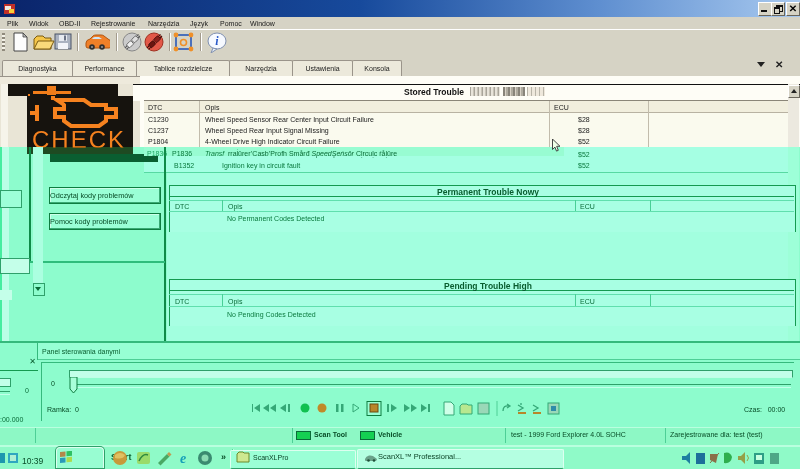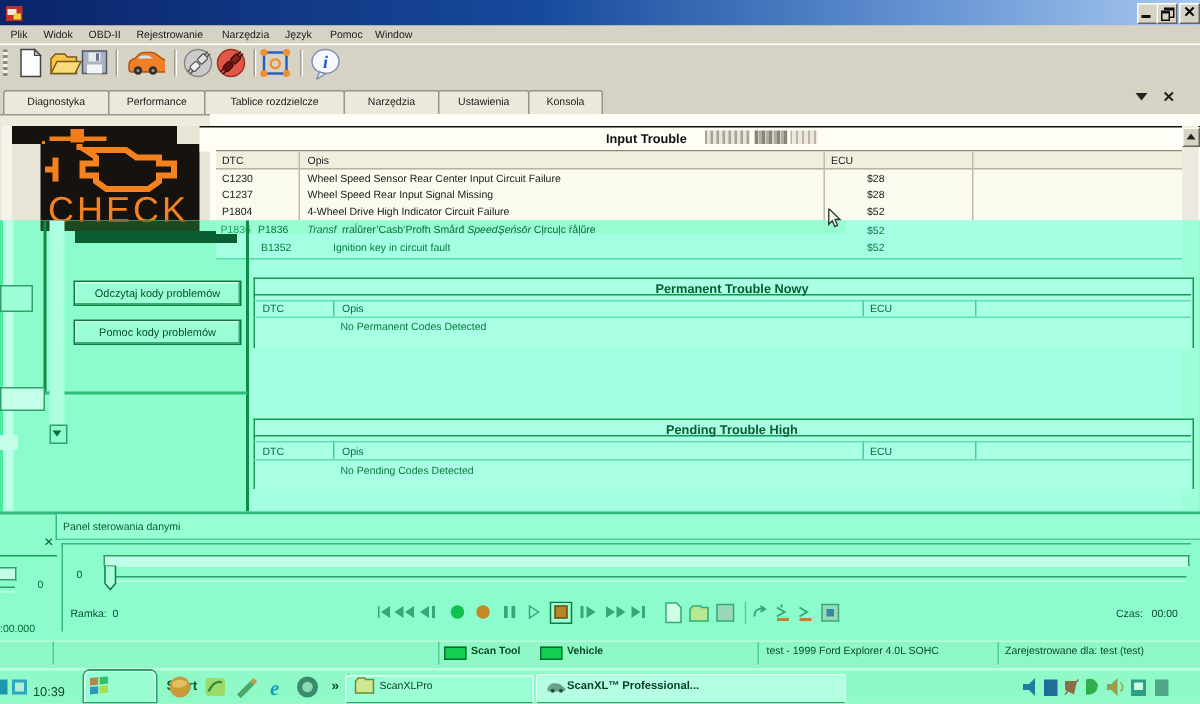--- a/index.html
+++ b/index.html
@@ -3,21 +3,21 @@
 <style>
 html,body{margin:0;padding:0;}
 #screen{position:relative;width:800px;height:469px;overflow:hidden;
   font-family:"Liberation Sans",sans-serif;background:#d6d3c5;}
 .ab{position:absolute;}
 .t7{font-size:7px;line-height:9px;color:#1a1a1a;white-space:nowrap;}
 .sep{width:1px;background:#a39b8d;border-right:1px solid #fff;}
 .tab{top:60px;height:15px;background:#ece9db;border:1px solid #9a948a;border-bottom:none;
  border-radius:2px 2px 0 0;font-size:7px;text-align:center;line-height:15px;color:#1a1a1a;white-space:nowrap;}
 .gbtn{width:110px;height:15px;background:#9affd6;border:1px solid #0e7c40;box-shadow:inset -1px -1px 0 #3aaa74,inset 1px 1px 0 #ccffe9;
- font-size:7.3px;text-align:center;line-height:15px;color:#074c26;white-space:nowrap;}
+ font-size:7.3px;line-height:15px;color:#074c26;white-space:nowrap;}
 </style></head>
 <body>
 <div id="screen">
 
 <div class="ab" style="left:0;top:0;width:800px;height:17px;
  background:linear-gradient(90deg,#0a246a 0%,#174a9c 45%,#5f8fd0 75%,#a8c9ef 100%);"></div>
 <svg class="ab" style="left:4px;top:3px" width="12" height="12">
  <rect x="0" y="1" width="11" height="10" fill="#c03028"></rect>
  <rect x="1" y="3" width="6" height="4" fill="#f0e8e0"></rect>
  <rect x="5" y="6" width="5" height="4" fill="#f8d038"></rect>
@@ -128,21 +128,21 @@
  <g fill="none" stroke="#f5821f" stroke-width="4">
   <path d="M30 4 h27 l7 5 h15 v4 h10 v8 h-10 v4 l-7 5 h-28 l-7 -5 v-4 h-9 v-8 h9 v-4 l-1 -1 z"></path>
   <path d="M10 9 v16 M3 17 h7 M26 4 v-4"></path>
  </g>
  <text x="52" y="52" text-anchor="middle" font-family="Liberation Sans" font-size="24" fill="#f5821f" letter-spacing="2">CHECK</text>
 </svg>
 
 <div class="ab" style="left:140px;top:76px;width:660px;height:71px;background:#fefdf6;"></div>
 
 <div class="ab" style="left:133px;top:84px;width:667px;height:16px;background:#fefdf6;border-top:1px solid #111;"></div>
-<div class="ab" style="left:404px;top:87px;font-size:8.5px;font-weight:bold;color:#111;white-space:nowrap;">Input Trouble</div>
+<div class="ab" style="left:404px;top:87px;font-size:8.5px;font-weight:bold;color:#111;white-space:nowrap;">Stored Trouble</div>
 <div class="ab" style="left:470px;top:87px;width:30px;height:9px;background:repeating-linear-gradient(90deg,#a8a49a 0 1px,#e8e4da 1px 3px,#c8c4b8 3px 4px);"></div>
 <div class="ab" style="left:503px;top:87px;width:22px;height:9px;background:repeating-linear-gradient(90deg,#88847a 0 2px,#d8d2c6 2px 3px,#b0aca0 3px 5px);"></div>
 <div class="ab" style="left:527px;top:87px;width:18px;height:9px;background:repeating-linear-gradient(90deg,#b8b4a8 0 1px,#eee8dc 1px 4px);"></div>
 
 <div class="ab" style="left:144px;top:100px;width:644px;height:47px;background:#fafaee;border-top:1px solid #8a8578;"></div>
 <div class="ab" style="left:144px;top:101px;width:644px;height:11px;background:#f1eedd;border-bottom:1px solid #b8b2a2;"></div>
 <div class="ab" style="left:199px;top:101px;width:1px;height:46px;background:#c2bcac;"></div>
 <div class="ab" style="left:549px;top:101px;width:1px;height:46px;background:#c2bcac;"></div>
 <div class="ab" style="left:648px;top:101px;width:1px;height:46px;background:#c2bcac;"></div>
 <div class="ab t7" style="left:148px;top:103px;">DTC</div>
@@ -342,21 +342,21 @@
 <svg class="ab" style="left:236px;top:451px" width="14" height="12">
       <path d="M1 3 l2 -2 h4 l1 1 h5 v9 h-12 z" fill="#cde890" stroke="#6b8a2a"></path>
     </svg>
 <div class="ab t7" style="left:253px;top:453px;color:#063d20;">ScanXLPro</div>
 <div class="ab" style="left:357px;top:449px;width:205px;height:18px;background:#b4ffe1;border:1px solid #ddfff0;border-bottom-color:#2fa06a;border-radius:2px;"></div>
 <svg class="ab" style="left:364px;top:453px" width="14" height="9">
       <path d="M1 6 q1 -3 4 -3.5 q4 -0.5 6 2 l2 1.5 q0 2 -2 2 h-9 q-1.5 0 -1 -2 z" fill="#6aa189"></path>
       <circle cx="4.5" cy="7.5" r="1.3" fill="#1e5038"></circle>
       <circle cx="10" cy="7.5" r="1.3" fill="#1e5038"></circle>
     </svg>
-<div class="ab" style="left:378px;top:452px;font-size:7.5px;font-weight:bold;color:#063d20;white-space:nowrap;">ScanXL™ Professional...</div>
+<div class="ab" style="left:378px;top:452px;font-size:7.5px;font-weight:normal;color:#063d20;white-space:nowrap;">ScanXL™ Professional...</div>
 
 <svg class="ab" style="left:680px;top:451px" width="118" height="14">
  <path d="M2 5 h4 l4 -4 v12 l-4 -4 h-4 z" fill="#1d7fa0"></path>
  <rect x="16" y="2" width="9" height="11" fill="#1d6f9a"></rect>
  <path d="M30 3 l8 0 l-2 9 l-6 -3 z" fill="#8a7048"></path>
       <path d="M30 12 l9 -10" stroke="#8a7048"></path>
  <path d="M44 2 q6 -2 8 4 q-1 7 -8 6 z" fill="#2fae4e"></path>
  <path d="M58 5 h3 l4 -4 v12 l-4 -4 h-3 z" fill="#95a048"></path>
       <path d="M67 4 q3 3 0 6" stroke="#95a048" fill="none"></path>
  <rect x="74" y="2" width="10" height="11" fill="#2e9e86"></rect>

